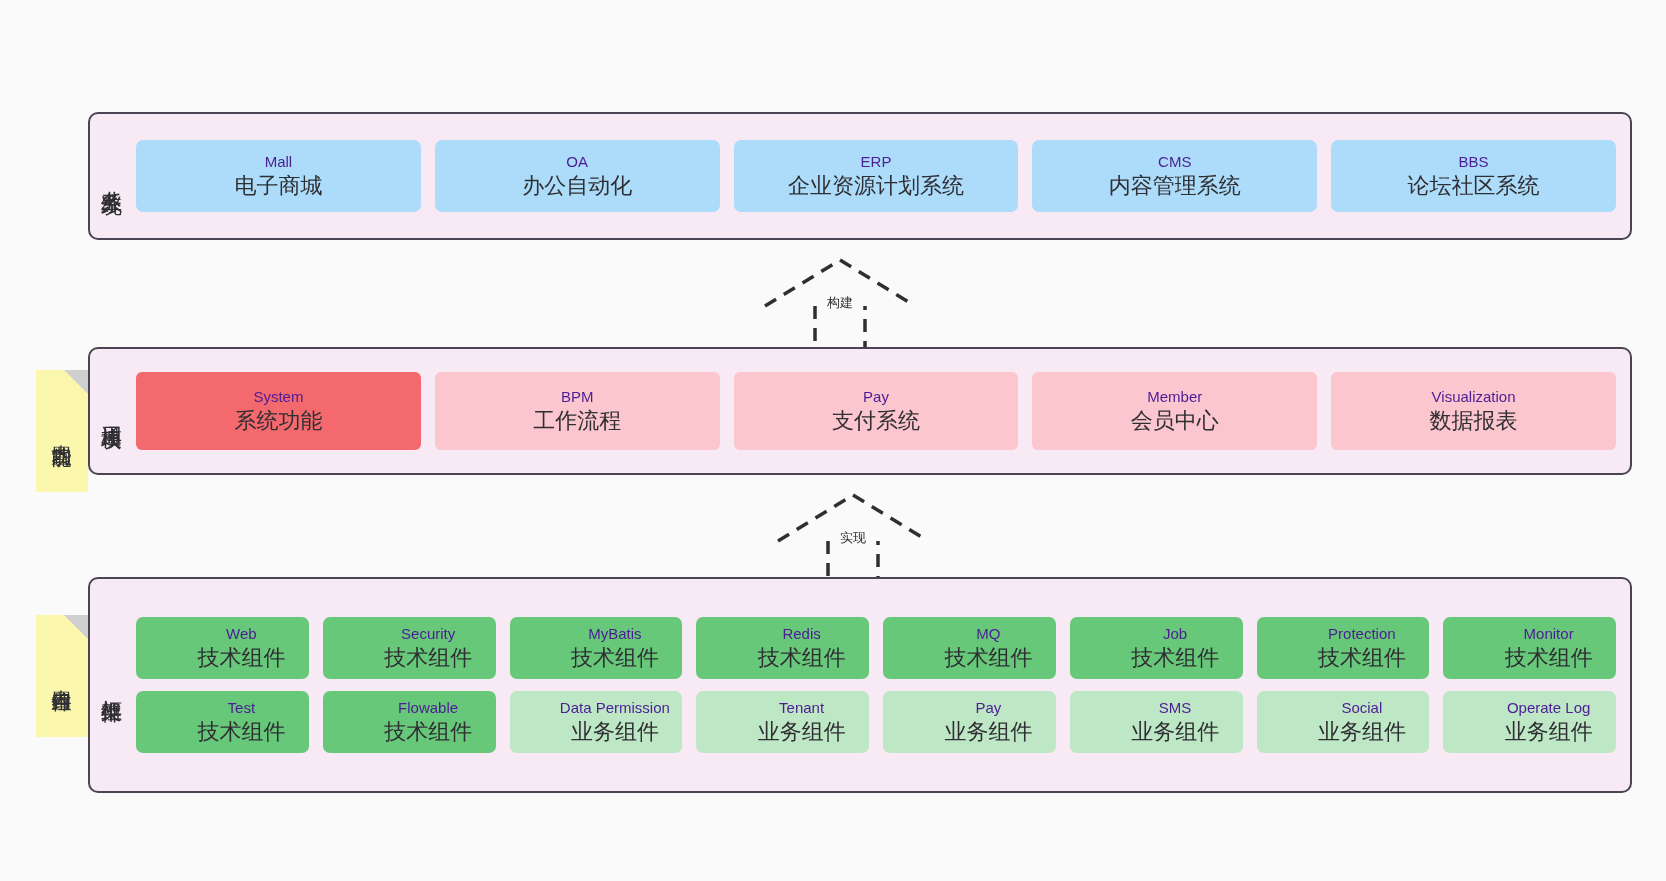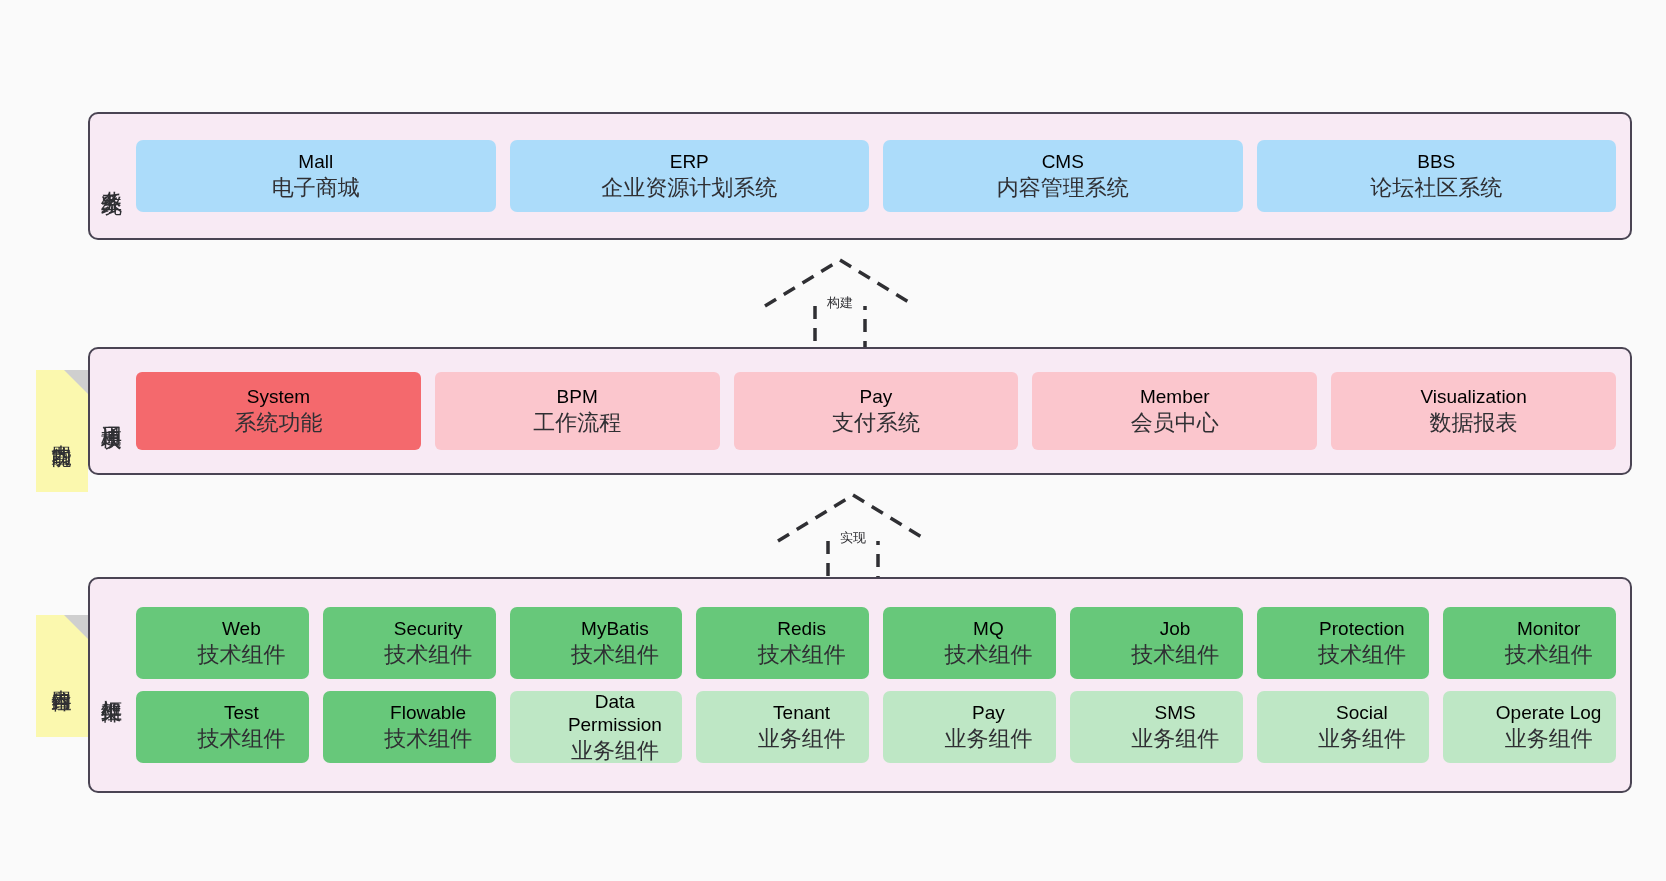--- a/index.html
+++ b/index.html
@@ -62,23 +62,23 @@
     border-radius: 7px;
     display: flex;
     flex-direction: column;
     align-items: center;
     justify-content: center;
     text-align: center;
     box-sizing: border-box;
     padding: 6px 6px;
   }
   .card .en {
-    font-size: 19px;
+    font-size: 15px;
     line-height: 1.25;
-    color: #000000;
+    color: #4c1d95;
   }
   .card .cn {
     font-size: 22px;
     line-height: 1.25;
     color: #2f2f33;
   }
 
   
   .c-blue       { background: #ACDCFA; }
   .c-red        { background: #F4696D; }
@@ -89,21 +89,21 @@
   
   #layer-business { left: 88px;  top: 112px; width: 1544px; height: 128px; }
   #layer-business .card { height: 72px; }
 
   
   #layer-modules  { left: 88px;  top: 347px; width: 1544px; height: 128px; }
   #layer-modules .card { height: 78px; border-radius: 6px; }
 
   
   #layer-framework{ left: 88px;  top: 577px; width: 1544px; height: 216px; }
-  #layer-framework .card { height: 72px; padding-left: 44px; }
+  #layer-framework .card { height: 62px; padding-left: 44px; }
   #layer-framework .layer-title { align-self: center; }
 
   
   .sticky {
     position: absolute;
     background: #FBF8AE;
     font-size: 20px;
     line-height: 1.2;
     letter-spacing: 1px;
     color: #2f2f33;
@@ -153,20 +153,24 @@
 
 <div class="layer" id="layer-business">
   <div class="layer-title">业务系统</div>
   <div class="cards">
     <div class="card-row">
       <div class="card c-blue">
         <div class="en">Mall</div>
         <div class="cn">电子商城</div>
       </div>
       <div class="card c-blue">
+        <div class="en">OA</div>
+        <div class="cn">办公自动化</div>
+      </div>
+      <div class="card c-blue">
         <div class="en">ERP</div>
         <div class="cn">企业资源计划系统</div>
       </div>
       <div class="card c-blue">
         <div class="en">CMS</div>
         <div class="cn">内容管理系统</div>
       </div>
       <div class="card c-blue">
         <div class="en">BBS</div>
         <div class="cn">论坛社区系统</div>

